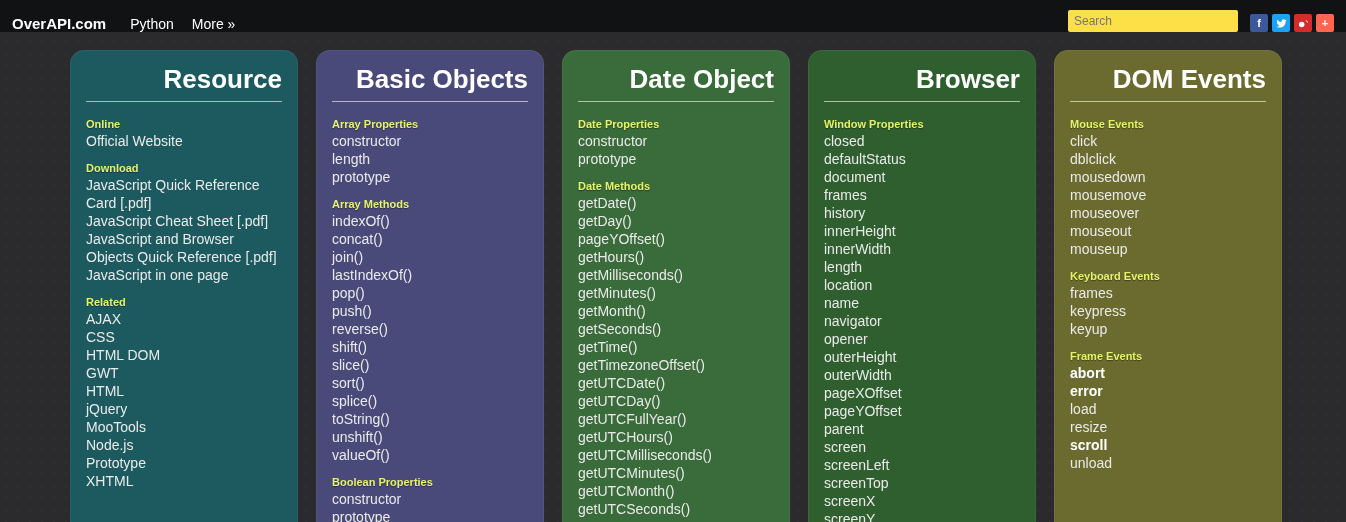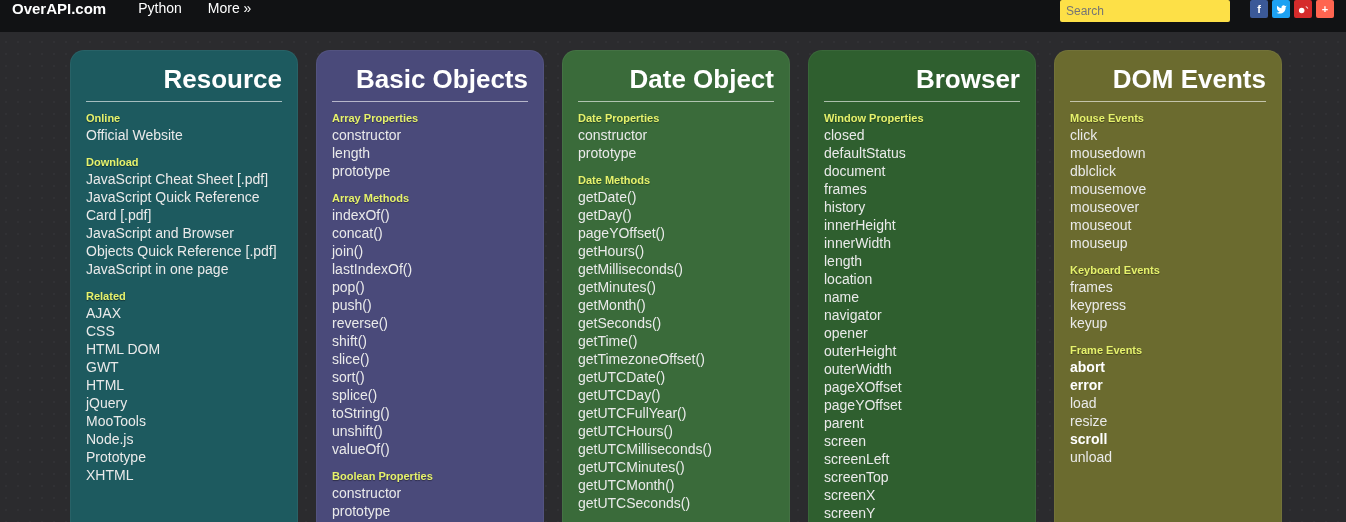--- a/index.html
+++ b/index.html
@@ -10,26 +10,25 @@
     background-size: 12px 12px;
     width: 1346px;
     height: 522px;
     overflow: hidden;
     color: #fff;
   }
   .topbar {
     background: #111214;
     height: 32px;
     display: flex;
-    align-items: flex-start;
+    align-items: flex-end;
     padding: 0 12px;
     font-size: 14px;
     color: #888;
     position: relative;
-    gap: 8px;
   }
   .brand { color: #fff; font-weight: bold; margin-right: 24px; font-size: 15px; }
   .navlink { color: #ffffff; margin-right: 18px; cursor: pointer; }
   .search {
     margin-left: auto;
     background: #fde047;
     border: none;
     height: 22px;
     width: 170px;
     padding: 0 6px;
@@ -56,21 +55,21 @@
   .c1{background:#4a4a7a;}
   .c2{background:#3a6b3a;}
   .c3{background:#2f5f2f;}
   .c4{background:#6b6b2f;}
   .card h1 {
     font-size: 26px;
     font-weight: bold;
     text-align: right;
     border-bottom: 1px solid rgba(255,255,255,0.6);
     padding-bottom: 6px;
-    margin-bottom: 10px;
+    margin-bottom: 16px;
     color: #fff;
   }
   .sect { margin-bottom: 12px; }
   .sect-h {
     color: #e6f26c;
     font-weight: bold;
     font-size: 11px;
     margin-bottom: 2px;
     text-shadow: 0 1px 1px rgba(0,0,0,0.4);
   }
@@ -110,22 +109,22 @@
 
 <div class="board" id="board">
     <div class="card c0">
       <h1>Resource</h1>
       <div class="sect">
         <div class="sect-h">Online</div>
         <div class="item">Official Website</div>
       </div>
       <div class="sect">
         <div class="sect-h">Download</div>
+        <div class="item">JavaScript Quick Reference Card [.pdf]</div>
         <div class="item">JavaScript Cheat Sheet [.pdf]</div>
-        <div class="item">JavaScript Quick Reference Card [.pdf]</div>
         <div class="item">JavaScript and Browser Objects Quick Reference [.pdf]</div>
         <div class="item">JavaScript in one page</div>
       </div>
       <div class="sect">
         <div class="sect-h">Related</div>
         <div class="item">AJAX</div>
         <div class="item">CSS</div>
         <div class="item">HTML DOM</div>
         <div class="item">GWT</div>
         <div class="item">HTML</div>
@@ -222,22 +221,22 @@
         <div class="item">screenTop</div>
         <div class="item">screenX</div>
         <div class="item">screenY</div>
       </div>
     </div>
     <div class="card c4">
       <h1>DOM Events</h1>
       <div class="sect">
         <div class="sect-h">Mouse Events</div>
         <div class="item">click</div>
+        <div class="item">dblclick</div>
         <div class="item">mousedown</div>
-        <div class="item">dblclick</div>
         <div class="item">mousemove</div>
         <div class="item">mouseover</div>
         <div class="item">mouseout</div>
         <div class="item">mouseup</div>
       </div>
       <div class="sect">
         <div class="sect-h">Keyboard Events</div>
         <div class="item">frames</div>
         <div class="item">keypress</div>
         <div class="item">keyup</div>

